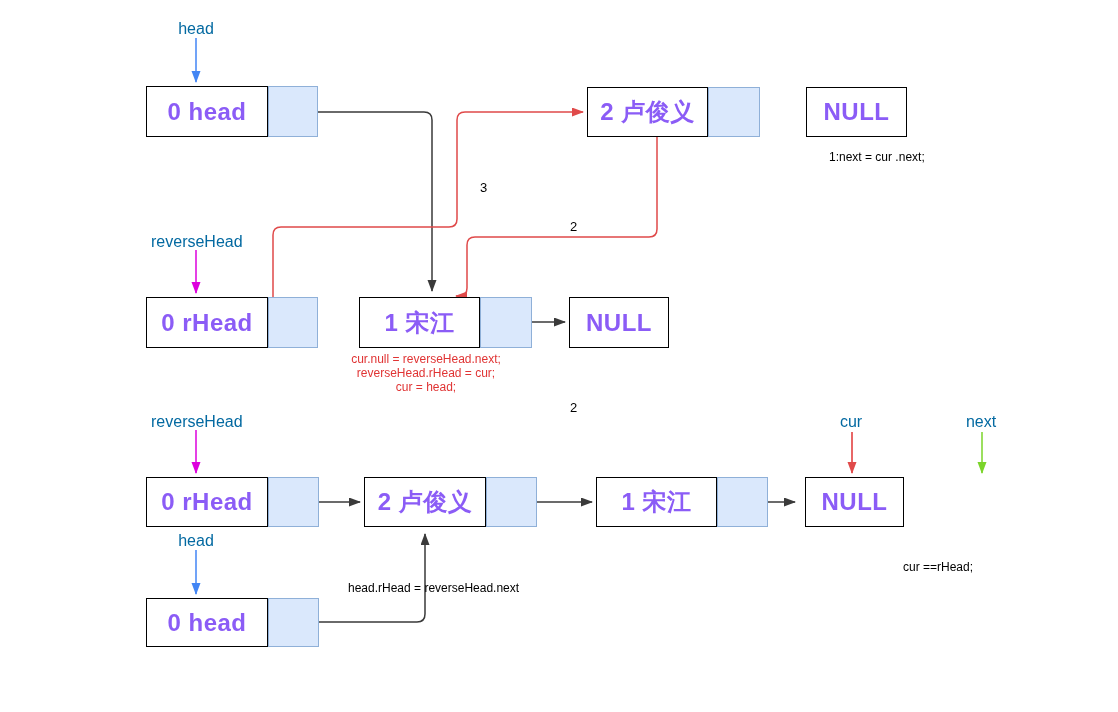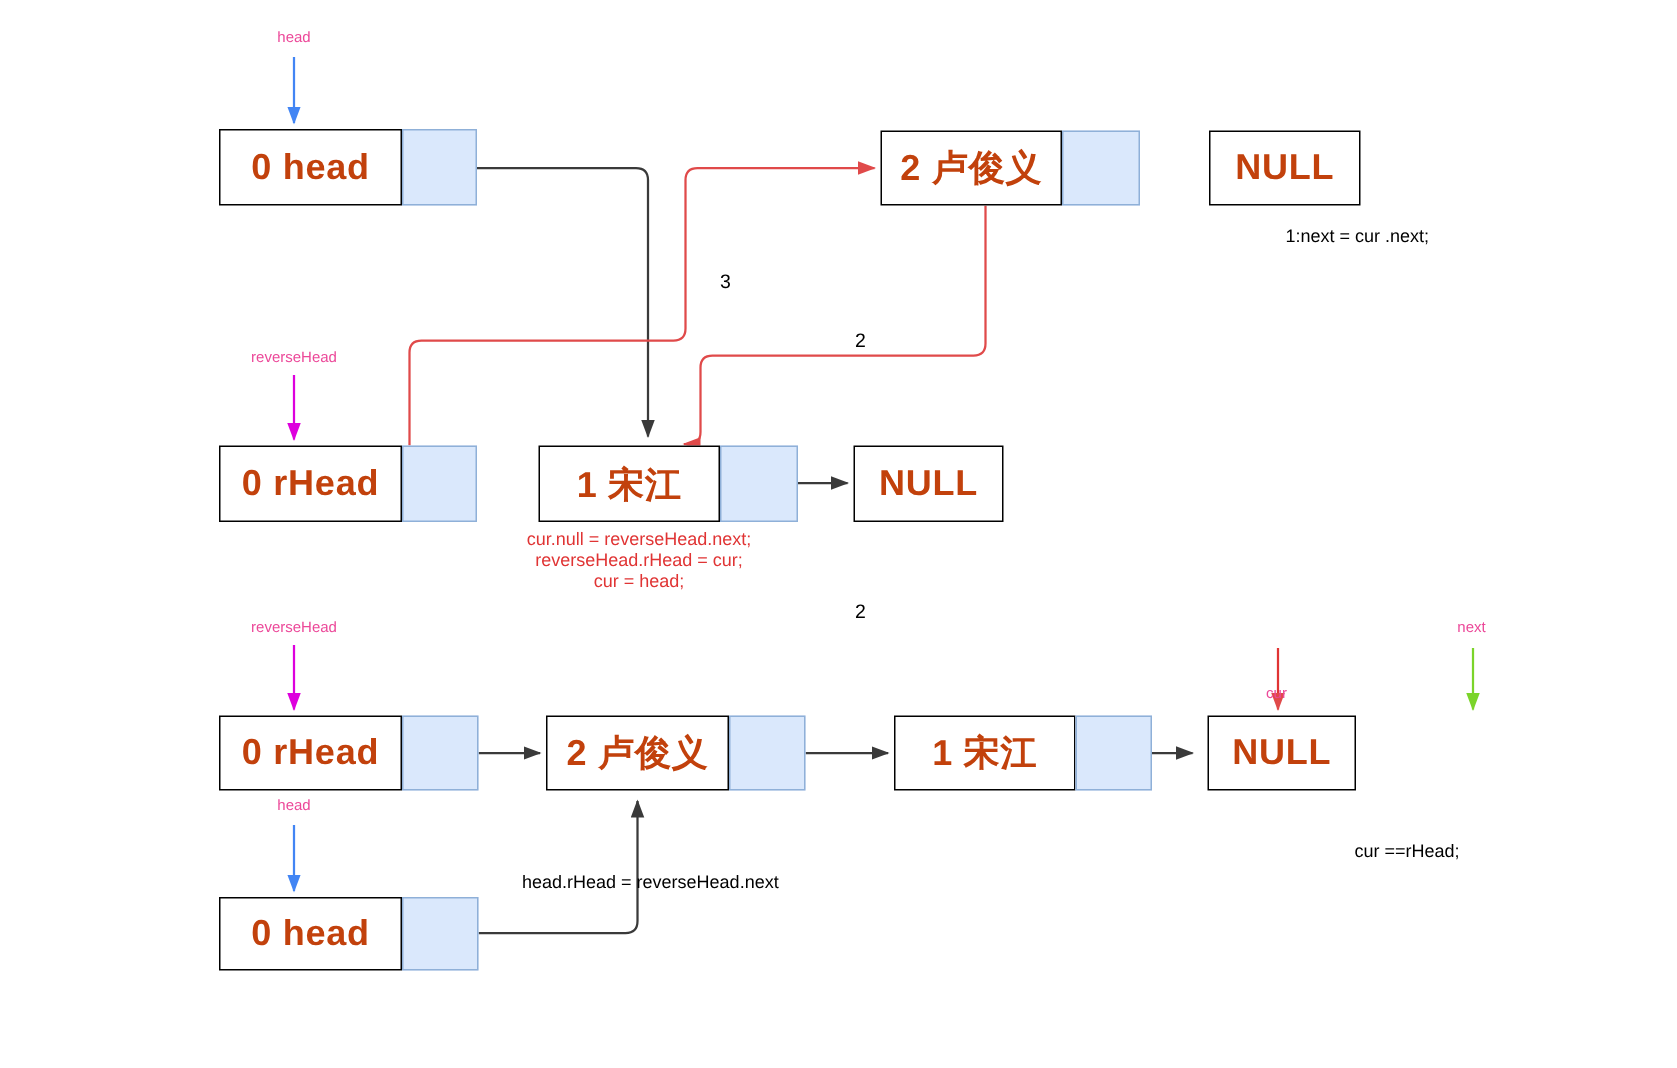--- a/index.html
+++ b/index.html
@@ -18,27 +18,27 @@
   html,body{background:#fff;}
   body{font-family:"Liberation Sans","DejaVu Sans",sans-serif;}
   .canvas{
     position:relative;width:1118px;height:712px;background:#fff;overflow:hidden;
   }
   .wires{position:absolute;left:0;top:0;width:1118px;height:712px;}
   .node{position:absolute;display:flex;}
   .node-value{
     background:#fff;border:1.5px solid #000;
     display:flex;align-items:center;justify-content:center;
-    font-weight:bold;font-size:24px;color:#c2410c;letter-spacing:0.5px;
+    font-weight:bold;font-size:24px;color:#8b5cf6;letter-spacing:0.5px;
   }
   .node-next{
     background:var(--cell-fill);border:1px solid var(--cell-border);
   }
   .ptr-label{
-    position:absolute;font-size:10px;color:#ec4899;text-align:center;width:90px;
+    position:absolute;font-size:16px;color:#0369a1;text-align:center;width:90px;
   }
   .small-note{position:absolute;font-size:12px;color:#000;white-space:nowrap;}
   .step-num{position:absolute;font-size:13px;color:#000;}
   .code-block{
     position:absolute;font-size:12px;line-height:14px;color:var(--code-red);
     text-align:center;white-space:nowrap;
   }
   .watermark{
     position:absolute;font-size:18px;color:var(--watermark-gray);
     letter-spacing:1px;white-space:nowrap;
@@ -95,21 +95,21 @@
 
   <div class="node" style="left:587px;top:87px;height:50px;">
     <div class="node-value" style="width:121px;height:50px;">2 卢俊义</div>
     <div class="node-next" style="width:52px;height:50px;"></div>
   </div>
 
   <div class="node" style="left:806px;top:87px;height:50px;">
     <div class="node-value" style="width:101px;height:50px;">NULL</div>
   </div>
 
-  <div class="small-note" style="left:857px;top:150px;">1:next = cur .next;</div>
+  <div class="small-note" style="left:829px;top:150px;">1:next = cur .next;</div>
 
   <div class="step-num" style="left:480px;top:180px;">3</div>
   <div class="step-num" style="left:570px;top:219px;">2</div>
 
   <div class="ptr-label" style="left:151px;top:233px;">reverseHead</div>
 
   <div class="node" style="left:146px;top:297px;height:51px;">
     <div class="node-value" style="width:122px;height:51px;">0 rHead</div>
     <div class="node-next" style="width:50px;height:51px;"></div>
   </div>
@@ -125,21 +125,21 @@
 
   <div class="code-block" style="left:345px;top:352px;width:162px;">
     <div>cur.null = reverseHead.next;</div>
     <div>reverseHead.rHead = cur;</div>
     <div>cur = head;</div>
   </div>
 
   <div class="step-num" style="left:570px;top:400px;">2</div>
 
   <div class="ptr-label" style="left:151px;top:413px;">reverseHead</div>
-  <div class="ptr-label" style="left:806px;top:413px;margin-top:44px;">cur</div>
+  <div class="ptr-label" style="left:806px;top:413px;">cur</div>
   <div class="ptr-label" style="left:936px;top:413px;">next</div>
 
   <div class="node" style="left:146px;top:477px;height:50px;">
     <div class="node-value" style="width:122px;height:50px;">0 rHead</div>
     <div class="node-next" style="width:51px;height:50px;"></div>
   </div>
 
   <div class="node" style="left:364px;top:477px;height:50px;">
     <div class="node-value" style="width:122px;height:50px;">2 卢俊义</div>
     <div class="node-next" style="width:51px;height:50px;"></div>

